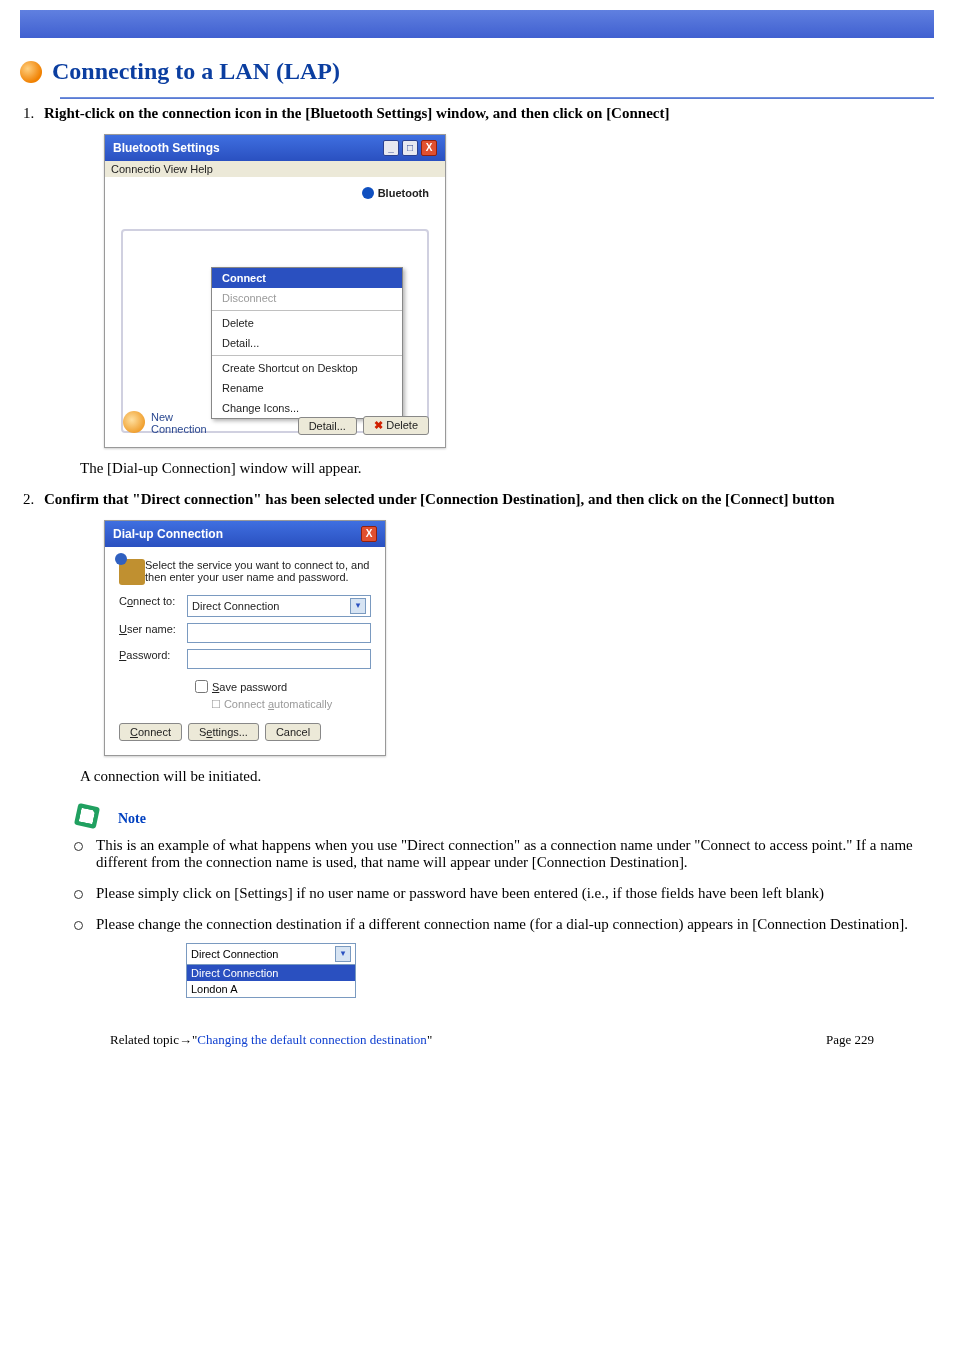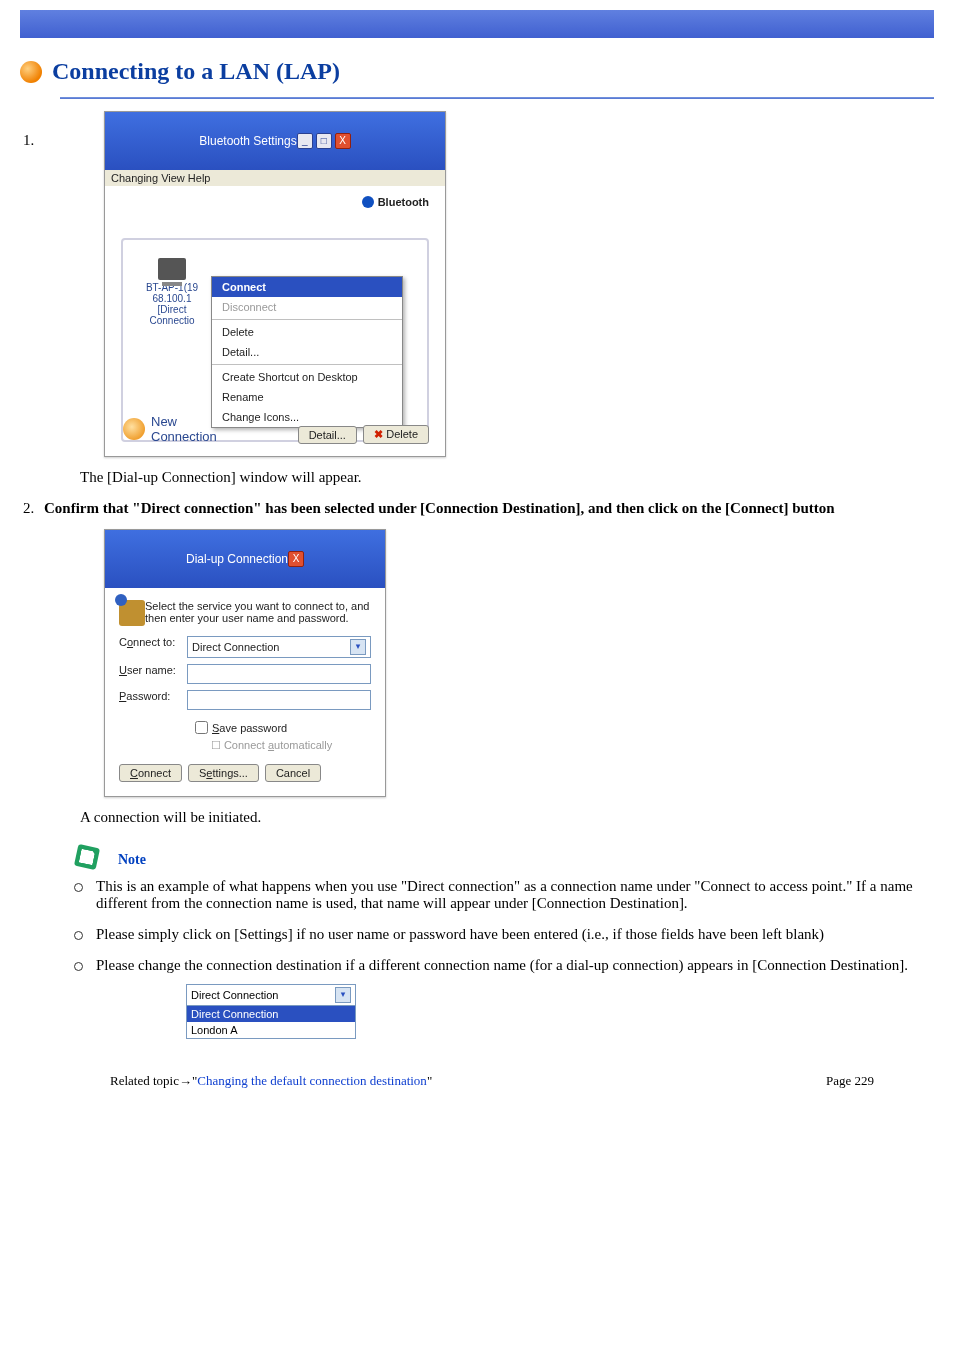--- a/index.html
+++ b/index.html
@@ -19,41 +19,41 @@
 ol.steps>li{margin:0 0 14px 0;padding-left:6px}
 ol.steps>li>.step-text{font-weight:bold}
 .caption{margin:10px 0 10px 36px}
 ul.notes{list-style:none;margin:10px 0 0 48px;padding:0}
 ul.notes>li{position:relative;padding:0 0 14px 28px}
 ul.notes>li:before{content:"";position:absolute;left:6px;top:5px;width:7px;height:7px;border:1px solid #333;border-radius:50%}
 .link{color:#1040d0}
 .footer{display:flex;justify-content:space-between;margin:20px 60px 0 90px;font-size:13px}
 
 .shot{margin:12px 0 12px 60px;border:1px solid #999;background:#ececf2;box-shadow:0 1px 2px rgba(0,0,0,.2)}
-.shot .titlebar{background:linear-gradient(#3f6fe0,#2a50c0);color:#fff;font-weight:normal;padding:21px 8px;font-family:Tahoma,Arial,sans-serif;font-size:12px;display:flex;justify-content:center;align-items:center}
+.shot .titlebar{background:linear-gradient(#3f6fe0,#2a50c0);color:#fff;font-weight:bold;padding:5px 8px;font-family:Tahoma,Arial,sans-serif;font-size:12px;display:flex;justify-content:space-between;align-items:center}
 .tb-x{display:inline-flex;gap:3px}
 .tb-x span{width:14px;height:14px;background:#e8e8f0;border:1px solid #2a4090;border-radius:2px;font-size:10px;line-height:14px;text-align:center;color:#2a4090}
 .tb-x span.close{background:#e05030;color:#fff;border-color:#902010}
 .shot .menubar{background:#ece9d8;font-family:Tahoma,Arial,sans-serif;font-size:11px;padding:2px 6px;color:#222}
 .shot .body{background:#fff;padding:14px 16px;font-family:Tahoma,Arial,sans-serif;font-size:11px;color:#222;position:relative}
 .bt-shot{width:340px}
 .bt-badge{position:absolute;right:16px;top:10px;font-weight:bold;color:#222}
 .bt-badge:before{content:"";display:inline-block;width:12px;height:12px;border-radius:50%;background:#1050c0;margin-right:4px;vertical-align:-2px}
 .dev-box{margin-top:38px;border:2px solid #d0d0e0;border-radius:4px;padding:20px 14px 20px;min-height:160px;position:relative}
 .dev{position:absolute;left:10px;top:18px;width:78px;text-align:center;color:#2a4890;font-size:10px}
 .dev .dicon{width:28px;height:22px;margin:0 auto 2px;background:#555;border-radius:2px;position:relative}
 .dev .dicon:after{content:"";position:absolute;left:4px;bottom:-6px;width:20px;height:4px;background:#888}
 .ctx{position:absolute;left:88px;top:36px;width:190px;background:#fff;border:1px solid #888;box-shadow:2px 2px 4px rgba(0,0,0,.3);font-size:11px}
 .ctx div{padding:4px 10px}
 .ctx .sel{background:#2a50c0;color:#fff;font-weight:bold}
 .ctx .dis{color:#9a9a9a}
 .ctx hr{border:none;border-top:1px solid #c0c0c0;margin:2px 0}
 .btnrow{position:absolute;right:16px;bottom:12px;display:flex;gap:6px;align-items:center}
 .winbtn{background:#ece9d8;border:1px solid #888;border-radius:3px;padding:2px 10px;font-size:11px}
-.newconn{position:absolute;left:18px;bottom:12px;display:flex;align-items:center;gap:6px;color:#2a4890;font-size:13px}
+.newconn{position:absolute;left:18px;bottom:12px;display:flex;align-items:flex-start;gap:6px;color:#2a4890;font-size:11px}
 .newconn .nc-icon{width:22px;height:22px;border-radius:50%;background:radial-gradient(circle at 40% 40%,#ffe0a0,#f0a030 70%)}
 
 .du-shot{width:280px}
 .du-shot .body{padding:12px 14px 14px}
 .du-top{display:flex;align-items:flex-start;margin-bottom:10px}
 .du-top .du-icon{width:26px;height:26px;background:#c09030;border-radius:3px;position:relative;flex:none}
 .du-top .du-icon:after{content:"";position:absolute;top:-6px;left:-4px;width:12px;height:12px;background:#3060c0;border-radius:50%}
 .du-field{display:flex;align-items:flex-start;margin:6px 0}
 .du-field label{width:68px}
 .du-field label u{text-decoration:underline}
@@ -80,42 +80,36 @@
 
   <div class="heading-row">
     <div class="bullet-orange"></div>
     <div class="title-blue">Connecting to a LAN (LAP)</div>
   </div>
   <div class="sect-rule"></div>
 
 
   <ol class="steps">
     <li>
+      <span class="step-text">Right-click on the connection icon in the [Bluetooth Settings] window, and then click on [Connect]</span>
 
       
       <div class="shot bt-shot">
         <div class="titlebar">
           <span>Bluetooth Settings</span>
           <span class="tb-x">
             <span>_</span>
             <span>□</span>
             <span class="close">X</span>
           </span>
         </div>
-        <div class="menubar">Changing   View   Help</div>
+        <div class="menubar">Connectio   View   Help</div>
         <div class="body">
           <div class="bt-badge">Bluetooth</div>
           <div class="dev-box">
-            <div class="dev">
-              <div class="dicon"></div>
-              <div style="white-space:pre-line">BT-AP-1(19
-68.100.1
-[Direct
-Connectio</div>
-            </div>
             <div class="ctx">
               <div class="sel">Connect</div>
               <div class="dis">Disconnect</div>
               <hr>
               <div>Delete</div>
               <div>Detail...</div>
               <hr>
               <div>Create Shortcut on Desktop</div>
               <div>Rename</div>
               <div>Change Icons...</div>

